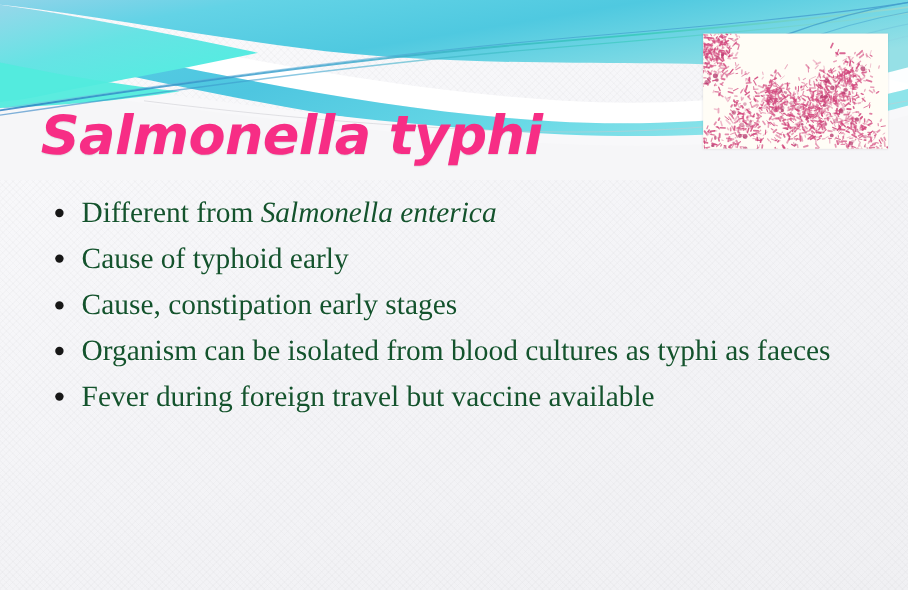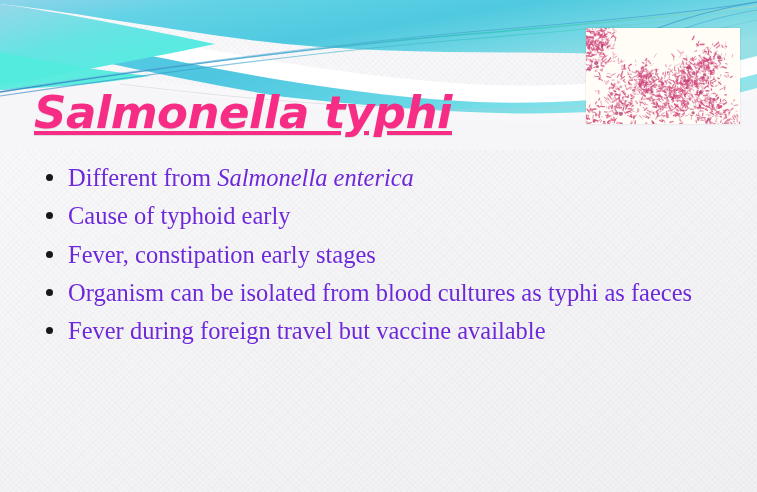--- a/index.html
+++ b/index.html
@@ -51,21 +51,20 @@
     z-index: 4;
     font-family: "DejaVu Sans", sans-serif;
     font-style: italic;
     font-weight: bold;
     font-size: 45px;
     line-height: 1.05;
     letter-spacing: -0.5px;
     color: #f72d85;
     white-space: nowrap;
     text-shadow: 0 1px 1px rgba(0,0,0,0.10);
-    text-decoration: underline;
   }
 
   
   #body-list {
     position: absolute;
     left: 40px;
     top: 162px;
     width: 672px;
     z-index: 4;
     margin: 0;
@@ -73,21 +72,21 @@
     list-style: none;
   }
 
   #body-list li {
     position: relative;
     padding-left: 28px;
     margin: 0 0 7px 0;
     font-family: "Liberation Serif", serif;
     font-size: 24.5px;
     line-height: 1.28;
-    color: #6d28d9;
+    color: #14532d;
     text-shadow: 0 1px 0 rgba(255,255,255,0.55);
   }
 
   #body-list li .bullet-dot {
     position: absolute;
     left: 6px;
     top: 12px;
     width: 7px;
     height: 7px;
     border-radius: 50%;
@@ -185,21 +184,21 @@
     <li>
       <span class="bullet-dot"></span>
       <span class="bullet-text"><span>Different from </span><i>Salmonella enterica</i></span>
     </li>
     <li>
       <span class="bullet-dot"></span>
       <span class="bullet-text">Cause of typhoid early</span>
     </li>
     <li>
       <span class="bullet-dot"></span>
-      <span class="bullet-text">Fever, constipation early stages</span>
+      <span class="bullet-text">Cause, constipation early stages</span>
     </li>
     <li>
       <span class="bullet-dot"></span>
       <span class="bullet-text">Organism can be isolated from blood cultures as typhi as faeces</span>
     </li>
     <li>
       <span class="bullet-dot"></span>
       <span class="bullet-text">Fever during foreign travel but vaccine available</span>
     </li>
   </ul>

